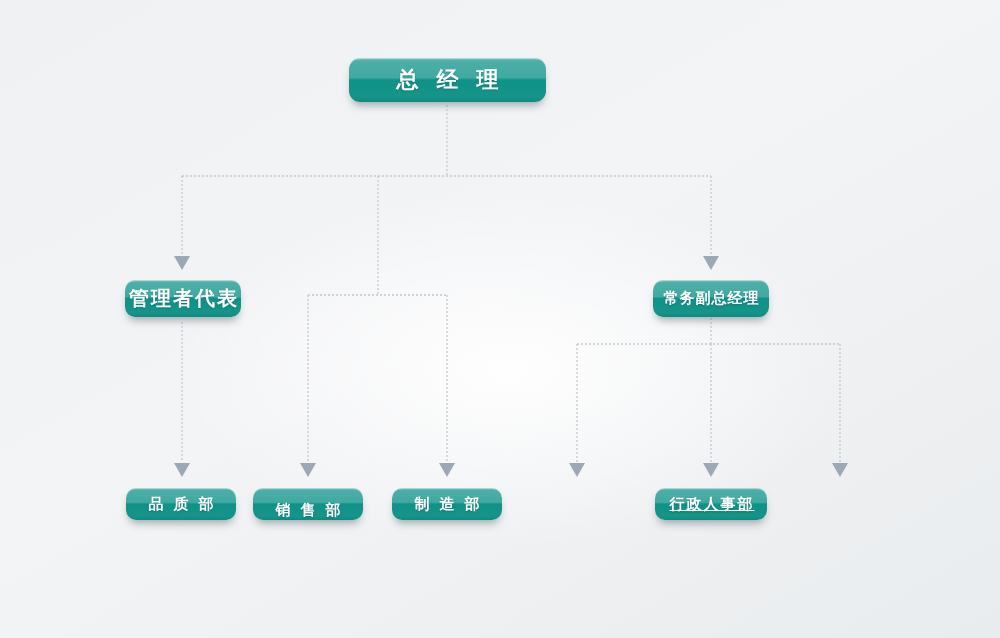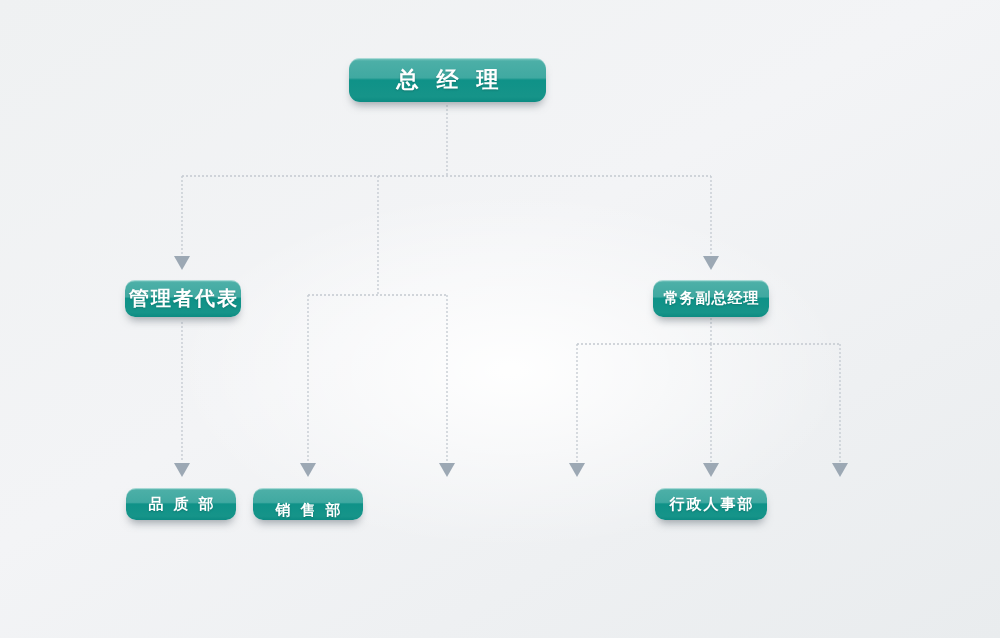--- a/index.html
+++ b/index.html
@@ -26,21 +26,21 @@
   }
   .node .label{display:inline-block;}
   .node-root{left:349px;top:58px;width:197px;height:44px;font-size:22px;border-radius:11px;}
   .node-root .label{letter-spacing:18px;margin-right:-18px;}
   .node-mgmt{left:125px;top:280px;width:116px;height:37px;font-size:20px;}
   .node-mgmt .label{letter-spacing:2px;margin-right:-2px;}
   .node-deputy{left:653px;top:280px;width:116px;height:37px;font-size:15px;}
   .node-deputy .label{letter-spacing:1px;margin-right:-1px;}
   .node-dept{top:488px;width:110px;height:32px;font-size:15px;}
   .node-dept .label{letter-spacing:10px;margin-right:-10px;}
-  .node-dept.tight .label{letter-spacing:2px;margin-right:-2px;}
+  .node-dept.tight .label{letter-spacing:2px;margin-right:-2px;text-decoration:underline;}
   .node-quality{left:126px;}
   .node-sales{left:253px;align-items:flex-end;}
   .node-mfg{left:392px;}
   .node-finance{left:522px;}
   .node-adminhr{left:655px;width:112px;}
   .node-supply{left:785px;width:112px;}
 </style>
 </head>
 <body>
 
@@ -96,20 +96,23 @@
   </div>
 
   <div class="node node-dept node-quality">
     <span class="label">品质部</span>
   </div>
 
   <div class="node node-dept node-sales">
     <span class="label">销售部</span>
   </div>
 
+  <div class="node node-dept node-mfg">
+    <span class="label">制造部</span>
+  </div>
 
 
   <div class="node node-dept tight node-adminhr">
     <span class="label">行政人事部</span>
   </div>
 
 
 </div>
 
 </body></html>

